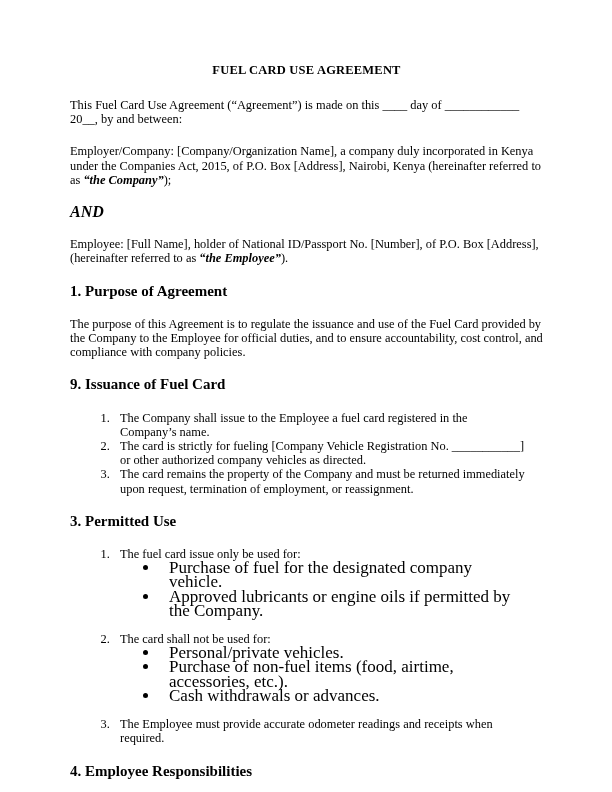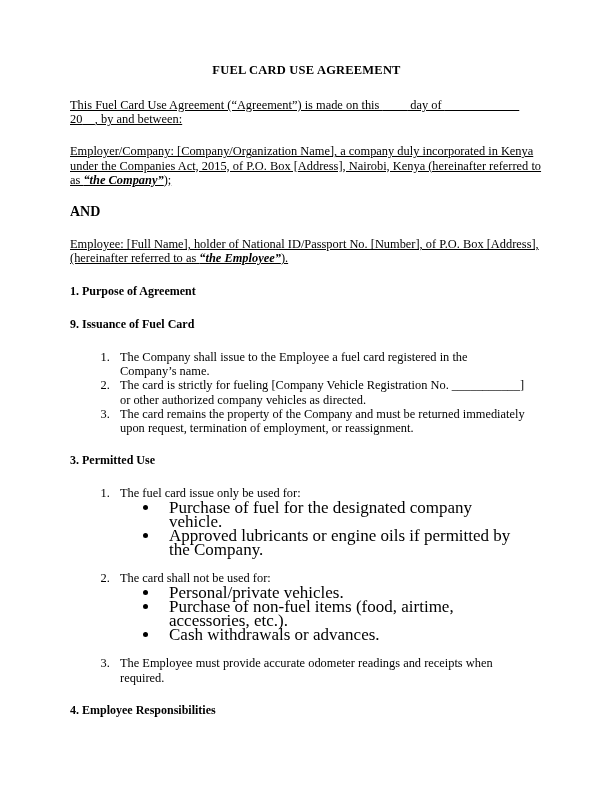--- a/index.html
+++ b/index.html
@@ -29,31 +29,31 @@
     font-size: 12.5px;
     letter-spacing: 0.2px;
     margin: 0 0 21px 0;
     line-height: 14px;
   }
   .para {
     font-size: 12.4px;
     line-height: 14.2px;
     margin: 0 0 18px 0;
     text-align: left;
-    text-decoration: underline;
   }
   .bold-label {
     font-weight: bold;
-    font-size: 14px;
+    font-size: 16px;
     line-height: 14.2px;
     margin: 0 0 18px 0;
+    font-style: italic;
   }
   .section-heading {
     font-weight: bold;
-    font-size: 12px;
+    font-size: 15px;
     line-height: 14.2px;
     margin: 0 0 19px 0;
   }
   .term {
     font-weight: bold;
     font-style: italic;
   }
   .blank {
     font-family: "Liberation Serif", "DejaVu Serif", serif;
     letter-spacing: 0px;
@@ -99,20 +99,21 @@
     <p class="para"><span>This Fuel Card Use Agreement (“Agreement”) is made on this </span><span class="blank">____</span><span> day of </span><span class="blank">____________</span><span> 20</span><span class="blank">__</span><span>, by and between:</span></p>
 
     <p class="para"><span>Employer/Company: [Company/Organization Name], a company duly incorporated in Kenya under the Companies Act, 2015, of P.O. Box [Address], Nairobi, Kenya (hereinafter referred to as </span><span class="term">“the Company”</span><span>);</span></p>
 
     <p class="bold-label">AND</p>
 
     <p class="para"><span>Employee: [Full Name], holder of National ID/Passport No. [Number], of P.O. Box [Address], (hereinafter referred to as </span><span class="term">“the Employee”</span><span>).</span></p>
 
 
     <div class="section-heading">1. Purpose of Agreement</div>
+    <p class="para">The purpose of this Agreement is to regulate the issuance and use of the Fuel Card provided by the Company to the Employee for official duties, and to ensure accountability, cost control, and compliance with company policies.</p>
 
     <div class="section-heading">9. Issuance of Fuel Card</div>
     <ol class="num-list">
       <li>The Company shall issue to the Employee a fuel card registered in the Company’s name.</li>
       <li><span>The card is strictly for fueling [Company Vehicle Registration No. </span><span class="blank">___________</span><span>] or other authorized company vehicles as directed.</span></li>
       <li>The card remains the property of the Company and must be returned immediately upon request, termination of employment, or reassignment.</li>
     </ol>
 
     <div class="section-heading">3. Permitted Use</div>
     <ol class="num-list">

